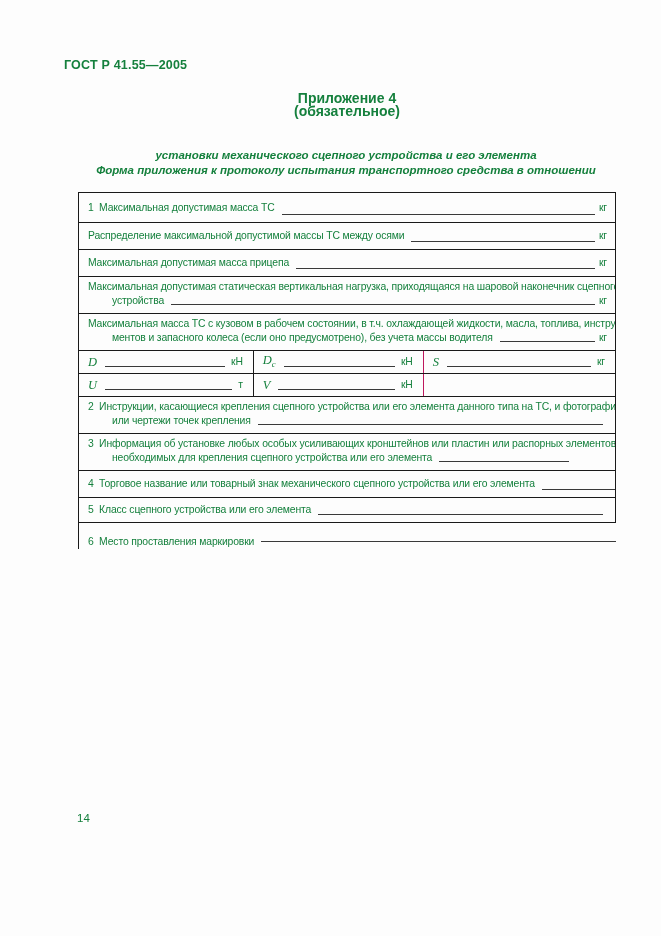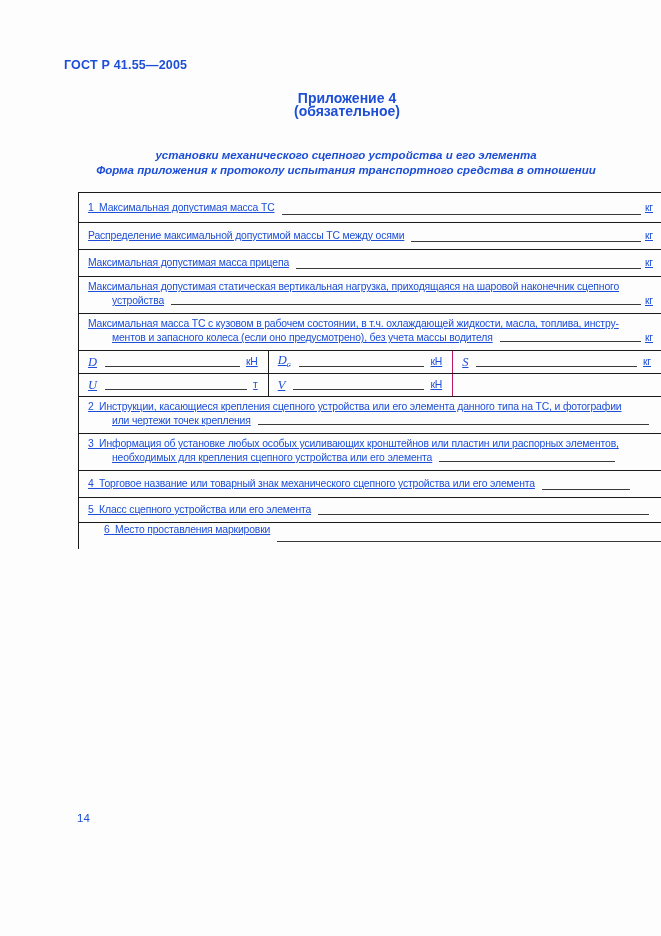--- a/index.html
+++ b/index.html
@@ -2,42 +2,42 @@
 <html><head>
 <meta charset="utf-8">
 <style>
   * { margin:0; padding:0; box-sizing:border-box; }
   html,body { background:#e8e8e8; }
   .sheet {
     position:relative;
     width:661px; height:936px;
     background:#fdfdfd;
     font-family:"Liberation Sans", sans-serif;
-    color:#1d4ed8;
+    color:#15803d;
     overflow:hidden;
     margin:0 auto;
   }
   .doc-code {
     position:absolute; left:64px; top:58px;
     font-size:12.5px; font-weight:bold; letter-spacing:0.2px;
     white-space:pre;
   }
   .appendix {
     position:absolute; left:78px; top:92px; width:538px;
     text-align:center; font-weight:bold;
     font-size:14px; line-height:13px;
   }
   .doc-title {
     position:absolute; left:70px; top:148px; width:552px;
     text-align:center; font-weight:bold; font-style:italic;
     font-size:11.5px; line-height:14.5px;
   }
   .ftable {
-    position:absolute; left:78px; top:192px; width:584px;
-    font-size:10.4px; letter-spacing:-0.15px; line-height:14px;text-decoration:underline;
+    position:absolute; left:78px; top:192px; width:538px;
+    font-size:10.4px; letter-spacing:-0.15px; line-height:14px;
   }
   .boxed { border:1px solid #1a1a1a; }
   .boxed .frow + .frow, .boxed .frow + .cellrow, .boxed .cellrow + .frow, .boxed .cellrow + .cellrow {
     border-top:1px solid #1a1a1a;
   }
   .frow { overflow:hidden; background:#fdfdfd; }
   .frow.single { display:flex; align-items:center; height:27px; padding:0 8px 0 9px; }
   .lbl { white-space:pre; flex-shrink:0; }
   .uline {
     flex:1; min-width:15px;
@@ -53,21 +53,21 @@
   .uline.fixed { flex:0 0 88px; }
   .cellrow { display:flex; height:23px; background:#fdfdfd; }
   .cell { display:flex; align-items:center; padding:0 10px 0 9px; overflow:hidden; }
   .cell .uline { margin:0 6px 6px 8px; }
   .cell-1 { width:32.6%; border-right:1px solid #1a1a1a; }
   .cell-2 { width:31.7%; border-right:1px solid #be185d; }
   .cell-3 { flex:1; }
   .sym { font-family:"Liberation Serif", serif; font-style:italic; font-size:12.5px; letter-spacing:0; }
   .sym .sub { font-size:8.5px; vertical-align:-3px; font-style:italic; }
   .unit { white-space:pre; flex-shrink:0; }
-  .frow.open { border-left:1px solid #1a1a1a; height:26px; display:flex; align-items:flex-start; padding:0 0 0 25px; }
+  .frow.open { border-left:1px solid #1a1a1a; height:26px; display:flex; align-items:flex-end; padding:0 0 0 9px; }
   .frow.open .uline { margin-right:0; }
   .page-number { position:absolute; left:77px; top:812px; font-size:11.5px; }
 </style>
 </head>
 <body>
 
 <div class="sheet">
 
   <div class="doc-code">ГОСТ Р 41.55—2005</div>
 

